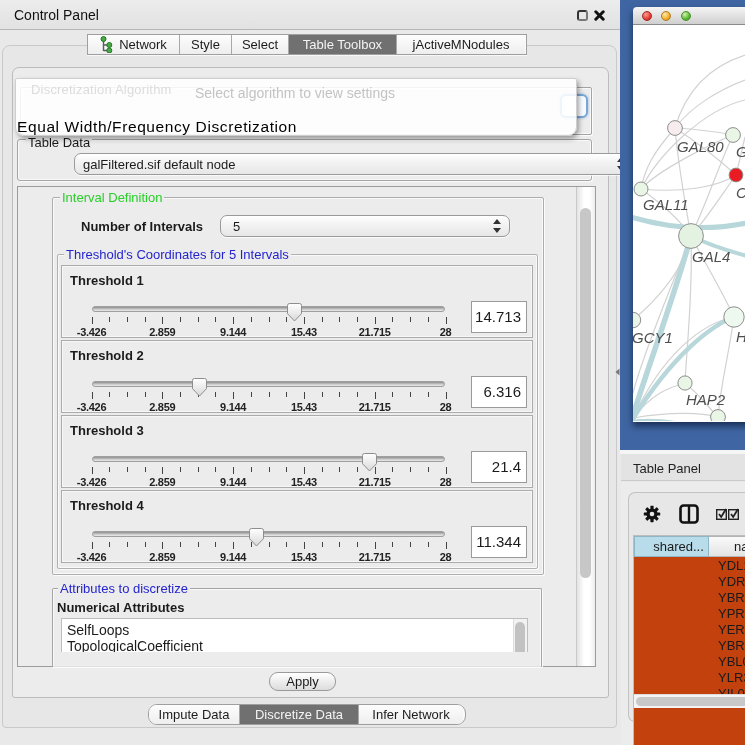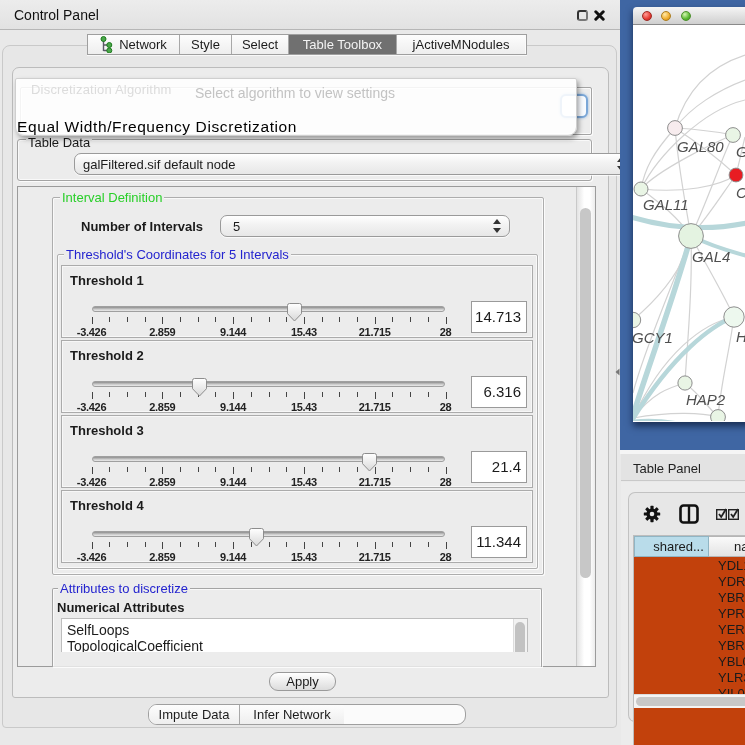--- a/index.html
+++ b/index.html
@@ -260,20 +260,21 @@
 <div class="abs" style="left:61px; top:618px; width:467px; height:34px; background:#fff; border:1px solid #bdbdbd; border-bottom:none; overflow:hidden;">
   <div style="padding:3px 0 0 5px; line-height:16px; font-size:14px;">SelfLoops<br>TopologicalCoefficient<br>BetweennessCentrality</div>
   <div class="abs" style="right:0; top:0; width:14px; height:49px; background:#f2f2f2; border-left:1px solid #ddd;"></div>
   <div class="abs" style="right:2px; top:3px; width:10px; height:46px; background:#c2c2c2; border-radius:5px;"></div>
 </div>
 
 <div class="abs" style="left:269px; top:672px; width:67px; height:19px; background:linear-gradient(#ffffff,#eaeaea 60%,#dcdcdc); border:1px solid #9a9a9a; border-radius:9px; text-align:center; line-height:17px;">Apply</div>
 
 <div class="abs" style="left:148px; top:704px; width:318px; height:21px; background:#fbfbfb; border:1px solid #9f9f9f; border-radius:9px; overflow:hidden;">
   <div class="tseg" style="width:91px; background:linear-gradient(#fdfdfd,#eee); border-right:1px solid #a8a8a8;">Impute Data</div>
+  <div class="tseg" style="width:119px; background:#707070; color:#f3f3f3; border-right:1px solid #a8a8a8;">Discretize Data</div>
   <div class="tseg" style="width:104px; background:linear-gradient(#fdfdfd,#eee);">Infer Network</div>
 </div>
 
 <svg class="abs" style="left:615px; top:368px;" width="5" height="8">
     <path d="M4.5,0.5 L0.5,4 L4.5,7.5 Z" fill="#777"></path>
   </svg>
 
 <div class="abs" style="left:15px; top:78px; width:562px; height:58px; background:rgba(255,255,255,0.88); border:1px solid #cfcfcf; border-radius:2px 2px 9px 9px; box-shadow:2px 3px 5px rgba(0,0,0,0.35);">
   <div class="abs" style="left:15px; top:3px; color:#dcdcdc; letter-spacing:.2px;">Discretization Algorithm</div>
   <div class="abs" style="left:179px; top:6px; color:#c3c3c3; font-size:14px;">Select algorithm to view settings</div>

